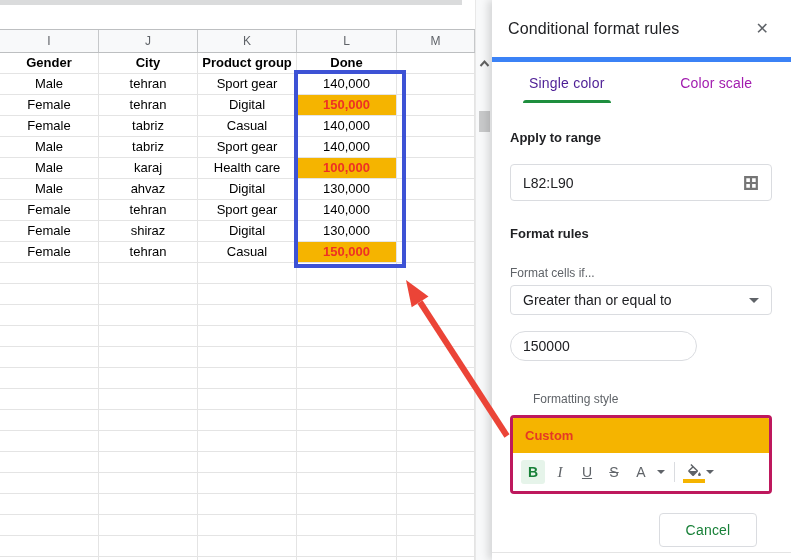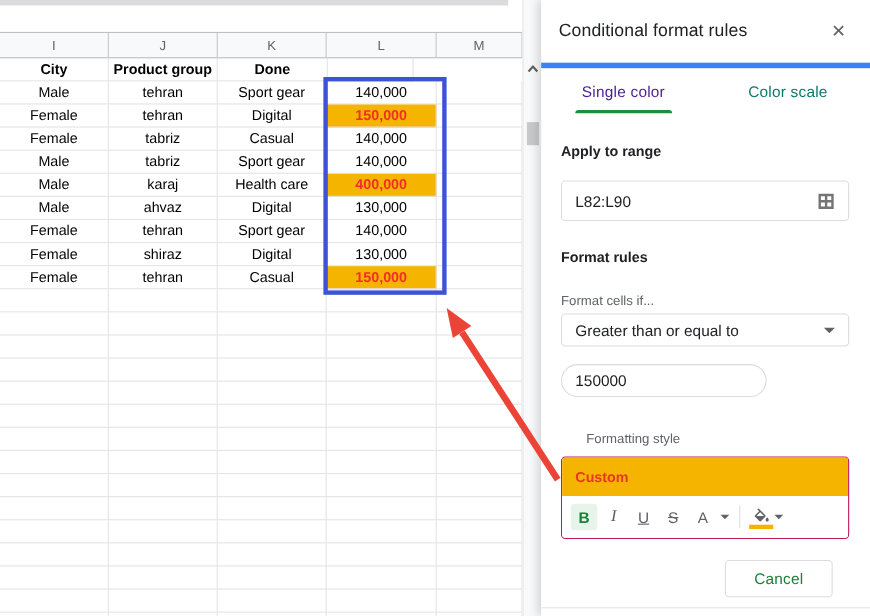--- a/index.html
+++ b/index.html
@@ -47,21 +47,21 @@
   }
   .panel-header{
     height:62px;display:flex;align-items:center;justify-content:space-between;
     padding:0 20px 0 16px;border-bottom:5px solid #3b82f6;box-sizing:border-box;
   }
   .panel-title{font-size:16px;font-weight:500;color:#202124;letter-spacing:.1px;}
   .close-x{font-size:16px;color:#5F6368;cursor:pointer;padding:2px;}
   .tabs{display:flex;height:41px;}
   .tab{
     flex:1;display:flex;align-items:center;justify-content:center;position:relative;
-    font-size:14px;font-weight:500;color:#0f766e;cursor:pointer;letter-spacing:.2px;
+    font-size:14px;font-weight:500;color:#a21caf;cursor:pointer;letter-spacing:.2px;
   }
   .tab.active{color:#4c1d95;}
   .tab.active::after{
     content:"";position:absolute;bottom:0;left:50%;transform:translateX(-50%);
     width:88px;height:3px;background:#1E8E3E;border-radius:3px 3px 0 0;
   }
   .panel-body{padding:0 19px 0 18px;}
   .sec-label{font-size:13px;font-weight:700;color:#202124;}
   .sub-label{font-size:12px;color:#5F6368;}
   .lbl-range{margin-top:27px;}
@@ -80,21 +80,21 @@
     padding:0 12px;box-sizing:border-box;cursor:pointer;
   }
   .dropdown-text{font-size:14px;color:#202124;}
   .caret{width:0;height:0;border-left:5px solid transparent;border-right:5px solid transparent;border-top:5px solid #5F6368;}
   .value-input{
     margin-top:16px;height:30px;width:187px;border:1px solid #DADCE0;border-radius:15px;
     display:flex;align-items:center;padding:0 12px;box-sizing:border-box;cursor:text;
     font-size:14px;color:#202124;
   }
   .lbl-style{margin-top:31px;margin-left:23px;}
-  .style-box{margin-top:9px;border:1px solid #be185d;border-radius:4px;overflow:hidden;}
+  .style-box{margin-top:9px;border:3px solid #be185d;border-radius:4px;overflow:hidden;}
   .style-preview{height:35px;line-height:35px;background:#F5B400;padding-left:12px;
     font-size:13px;font-weight:700;color:#E53825;}
   .style-toolbar{height:38px;display:flex;align-items:center;padding-left:8px;background:#fff;}
   .tb-btn{display:flex;align-items:center;justify-content:center;width:24px;height:24px;
     margin-right:3px;border-radius:3px;cursor:pointer;color:#5F6368;font-size:14px;}
   .tb-bold{background:#E6F4EA;color:#188038;font-weight:700;}
   .tb-italic{font-family:"Liberation Serif","DejaVu Serif",serif;font-style:italic;font-size:15px;}
   .tb-underline{text-decoration:underline;}
   .tb-strike{text-decoration:line-through;}
   .mini-caret{width:0;height:0;border-left:4px solid transparent;border-right:4px solid transparent;border-top:4px solid #5F6368;margin:0 4px 0 1px;cursor:pointer;}
@@ -116,20 +116,21 @@
   <div class="top-strip"></div>
   <div class="col-header-row">
       <div class="col-h" style="width: 99px;">I</div>
       <div class="col-h" style="width: 99px;">J</div>
       <div class="col-h" style="width: 99px;">K</div>
       <div class="col-h" style="width: 100px;">L</div>
       <div class="col-h" style="width: 78px;">M</div>
     </div>
   <div class="grid">
       <div class="row">
+        <div class="cell bold" style="width: 99px;">Gender</div>
         <div class="cell bold" style="width: 99px;">City</div>
         <div class="cell bold" style="width: 99px;">Product group</div>
         <div class="cell bold" style="width: 100px;">Done</div>
         <div class="cell" style="width: 78px;"></div>
       </div>
       <div class="row">
         <div class="cell" style="width: 99px;">Male</div>
         <div class="cell" style="width: 99px;">tehran</div>
         <div class="cell" style="width: 99px;">Sport gear</div>
         <div class="cell" style="width: 100px;">140,000</div>
@@ -153,21 +154,21 @@
         <div class="cell" style="width: 99px;">Male</div>
         <div class="cell" style="width: 99px;">tabriz</div>
         <div class="cell" style="width: 99px;">Sport gear</div>
         <div class="cell" style="width: 100px;">140,000</div>
         <div class="cell" style="width: 78px;"></div>
       </div>
       <div class="row">
         <div class="cell" style="width: 99px;">Male</div>
         <div class="cell" style="width: 99px;">karaj</div>
         <div class="cell" style="width: 99px;">Health care</div>
-        <div class="cell hl" style="width: 100px;">400,000</div>
+        <div class="cell hl" style="width: 100px;">100,000</div>
         <div class="cell" style="width: 78px;"></div>
       </div>
       <div class="row">
         <div class="cell" style="width: 99px;">Male</div>
         <div class="cell" style="width: 99px;">ahvaz</div>
         <div class="cell" style="width: 99px;">Digital</div>
         <div class="cell" style="width: 100px;">130,000</div>
         <div class="cell" style="width: 78px;"></div>
       </div>
       <div class="row">

